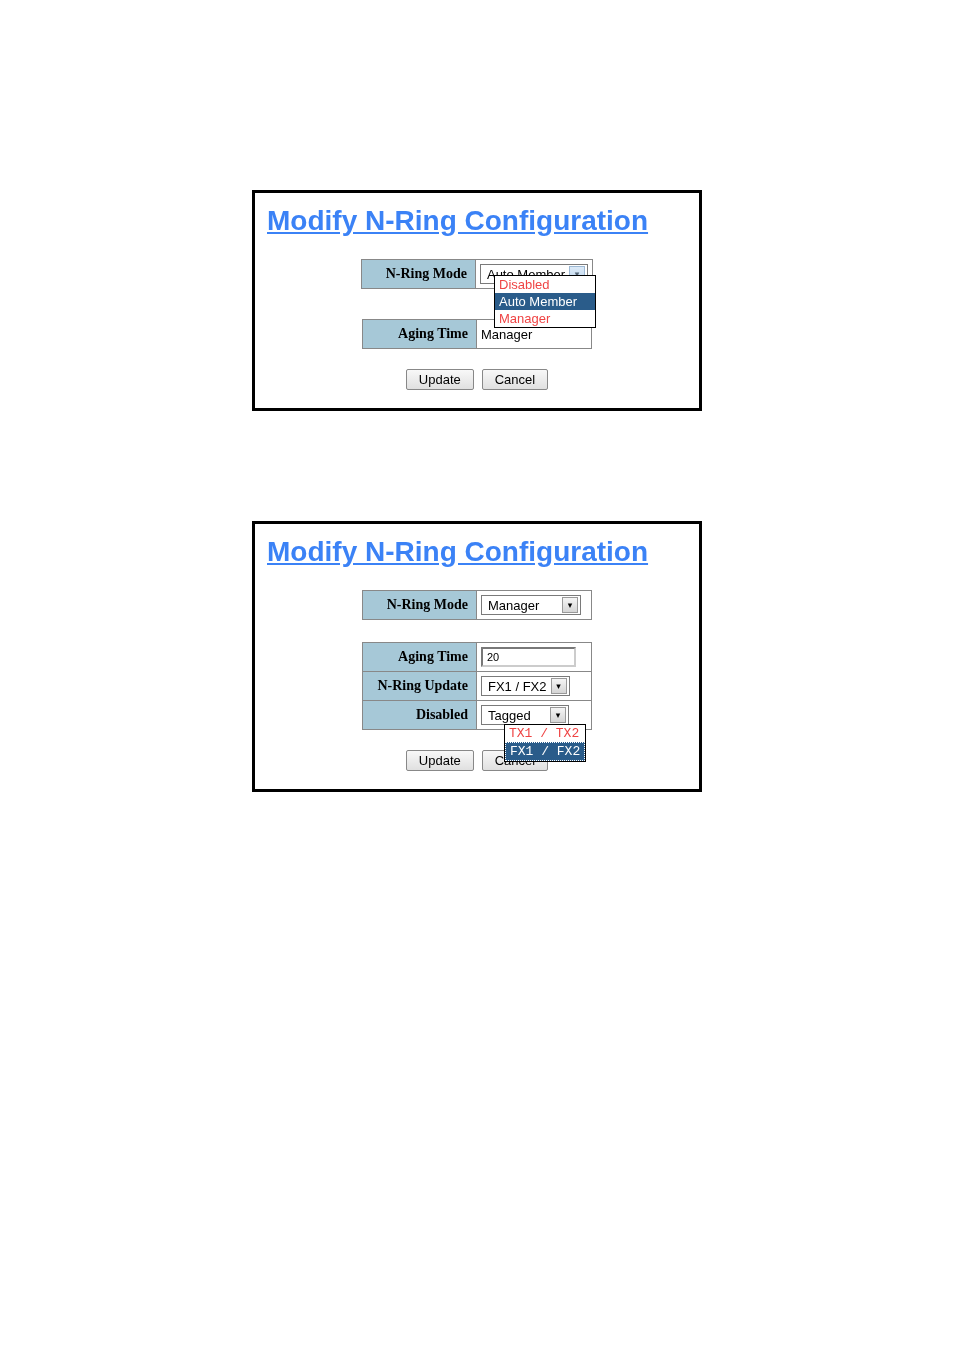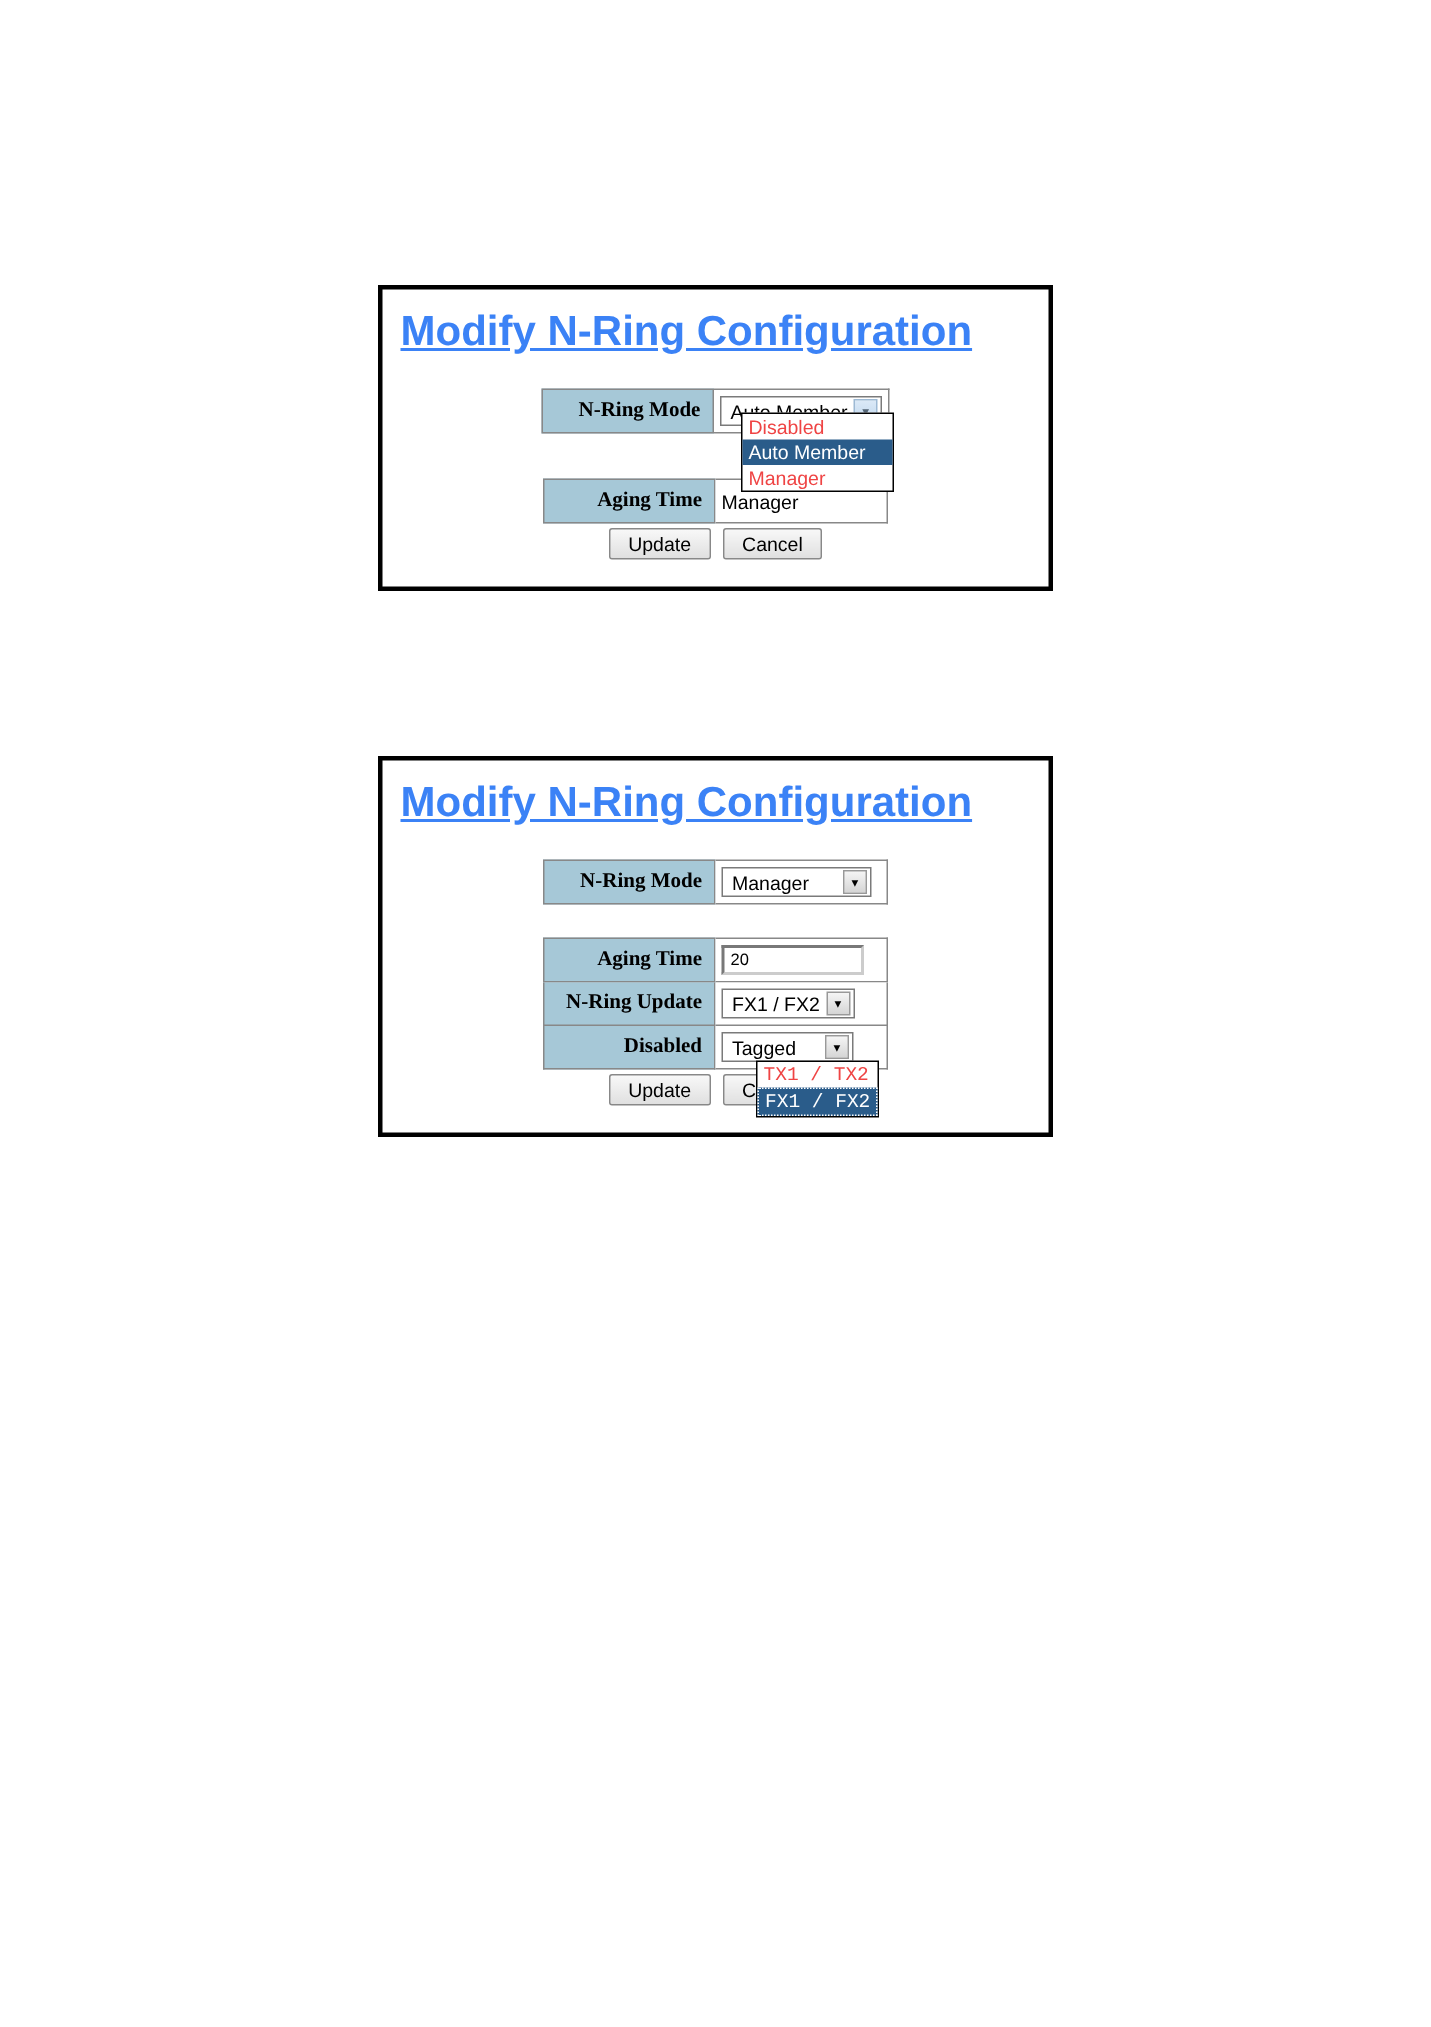--- a/index.html
+++ b/index.html
@@ -123,21 +123,21 @@
       background: #2a5c8a;
       color: #fff;
     }
     .dropdown-item.selected-alt {
       border: 1px dotted #fff;
     }
     .button-row {
       display: flex;
       gap: 8px;
       justify-content: center;
-      margin-top: 3px;
+      margin-top: 20px;
     }
     .ui-button {
       font-family: Arial, sans-serif;
       font-size: 13px;
       padding: 2px 12px;
       background: linear-gradient(#f8f8f8, #e0e0e0);
       border: 1px solid #888;
       border-radius: 2px;
       cursor: pointer;
     }

